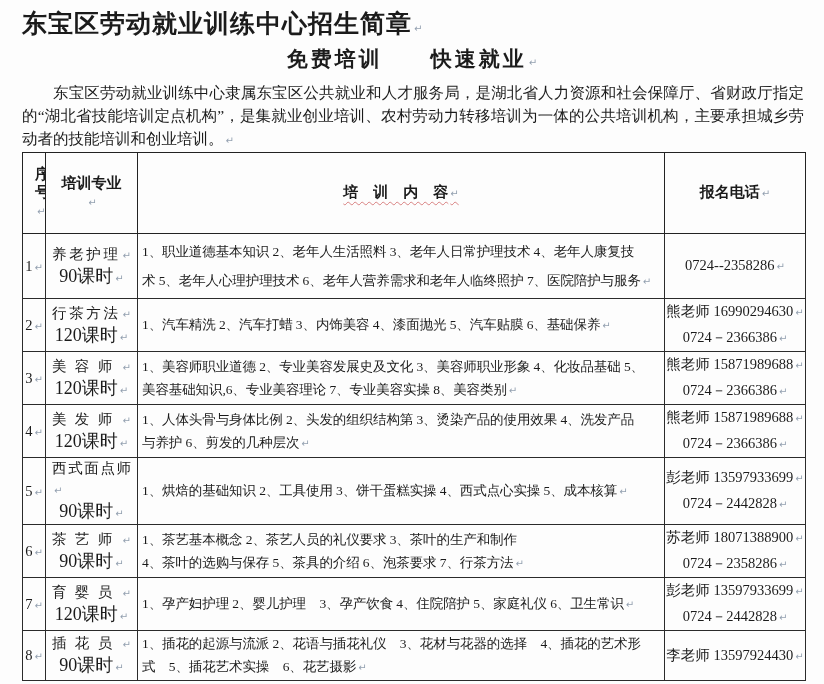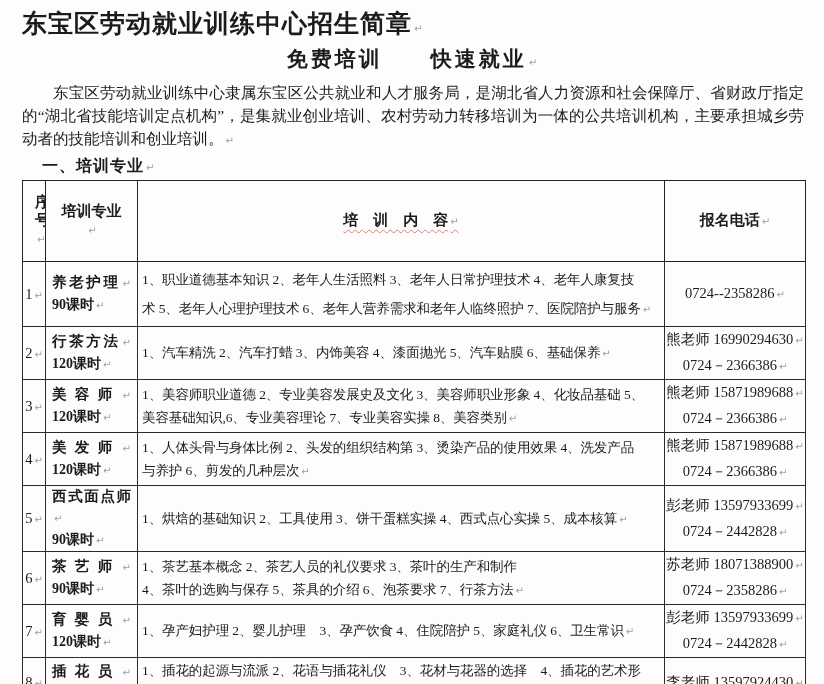--- a/index.html
+++ b/index.html
@@ -25,43 +25,42 @@
   tbody tr { height:48px; }
   tbody tr:nth-child(1) { height:65px; }
   tbody tr:nth-child(6),
   tbody tr:nth-child(7) { height:52px; }
   tbody tr:nth-child(9) { height:73px; }
   tbody tr:nth-child(1) .content-line { line-height:29px; }
 
   .serial-cell  { text-align:center; }
   .serial-number{ font-size:14.5px; }
 
-  .major-cell { padding:0 6px;font-weight:bold; }
+  .major-cell { padding:0 6px; }
   .major-name { font-size:14.5px; line-height:21px; text-align:justify; text-align-last:justify; }
-  .major-hours{ font-size:14px;  line-height:21px; text-align:left; }
+  .major-hours{ font-size:18px;  line-height:21px; text-align:center; }
 
   .content-cell { padding:1px 3px 1px 4px; }
   .content-line { font-size:13.5px; line-height:23px; letter-spacing:-0.1px; }
 
   .phone-cell { text-align:center; }
   .phone-line { font-size:14.5px; line-height:25px; white-space:nowrap; }
 
   
   .pm::after { content:"\21B5"; font-size:10px; color:#93a0b0; margin-left:2px;
                font-family:"DejaVu Sans",sans-serif; font-weight:normal; }
 </style>
 </head>
 <body>
 
 <div class="page">
 
   <div class="title pm">东宝区劳动就业训练中心招生简章</div>
   <div class="subtitle pm">免费培训　　快速就业</div>
   <p class="intro pm">东宝区劳动就业训练中心隶属东宝区公共就业和人才服务局，是湖北省人力资源和社会保障厅、省财政厅指定的“湖北省技能培训定点机构”，是集就业创业培训、农村劳动力转移培训为一体的公共培训机构，主要承担城乡劳动者的技能培训和创业培训。</p>
-  <div class="section-heading pm">一、培训专业</div>
 
   <table>
     <colgroup>
       <col style="width:23px">
       <col style="width:92px">
       <col style="width:527px">
       <col style="width:141px">
     </colgroup>
     <thead>
       <tr>

